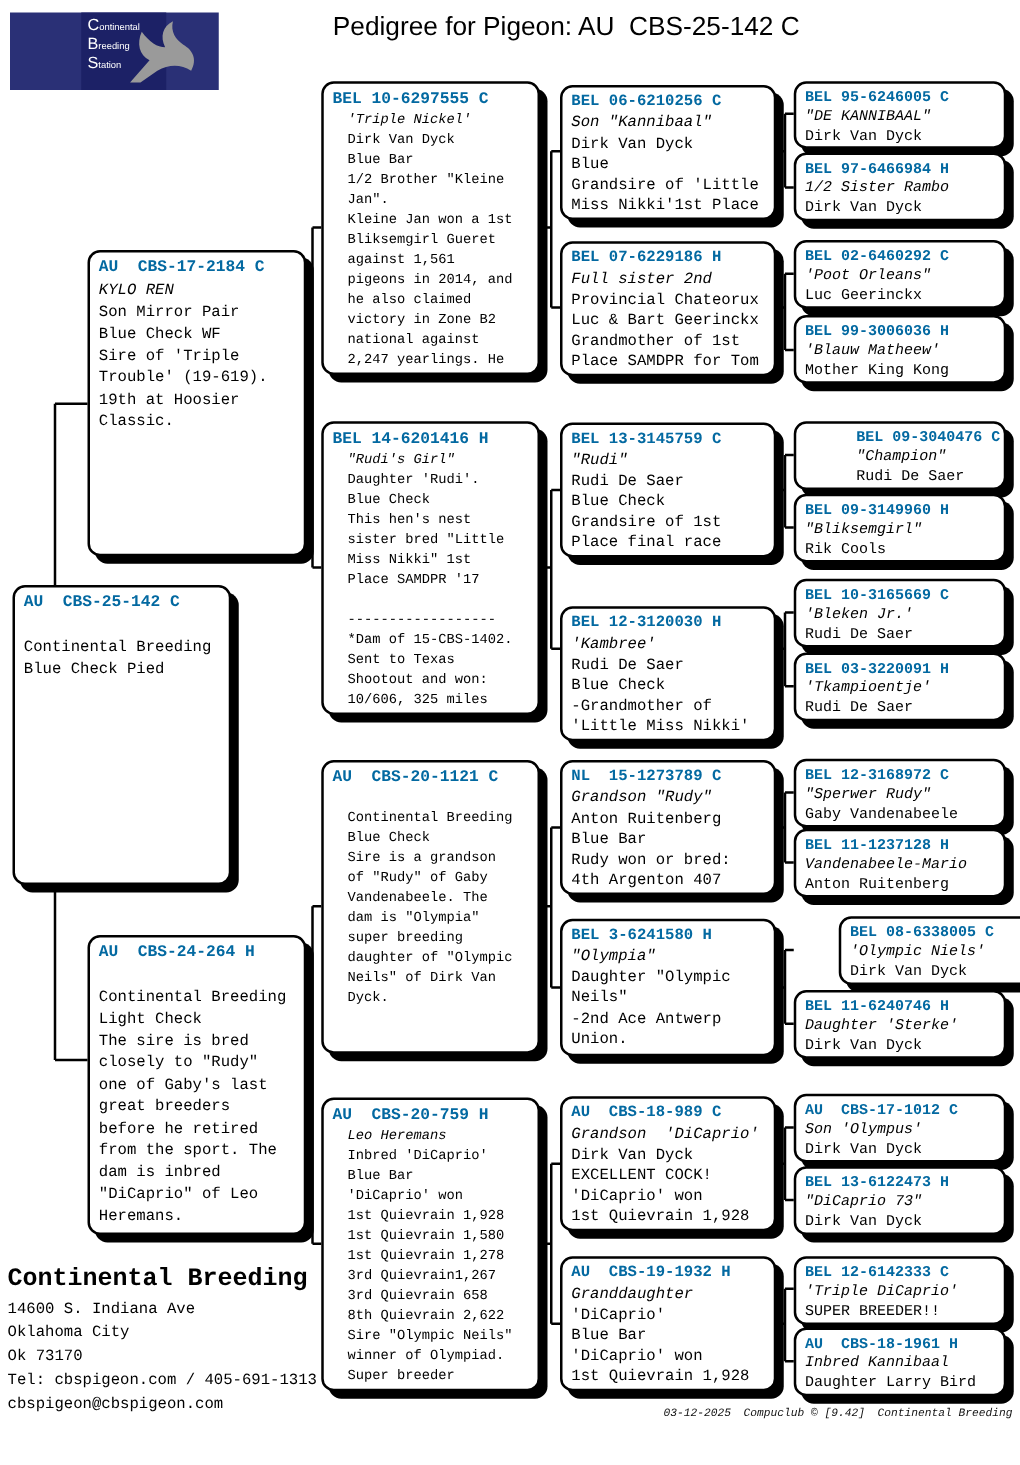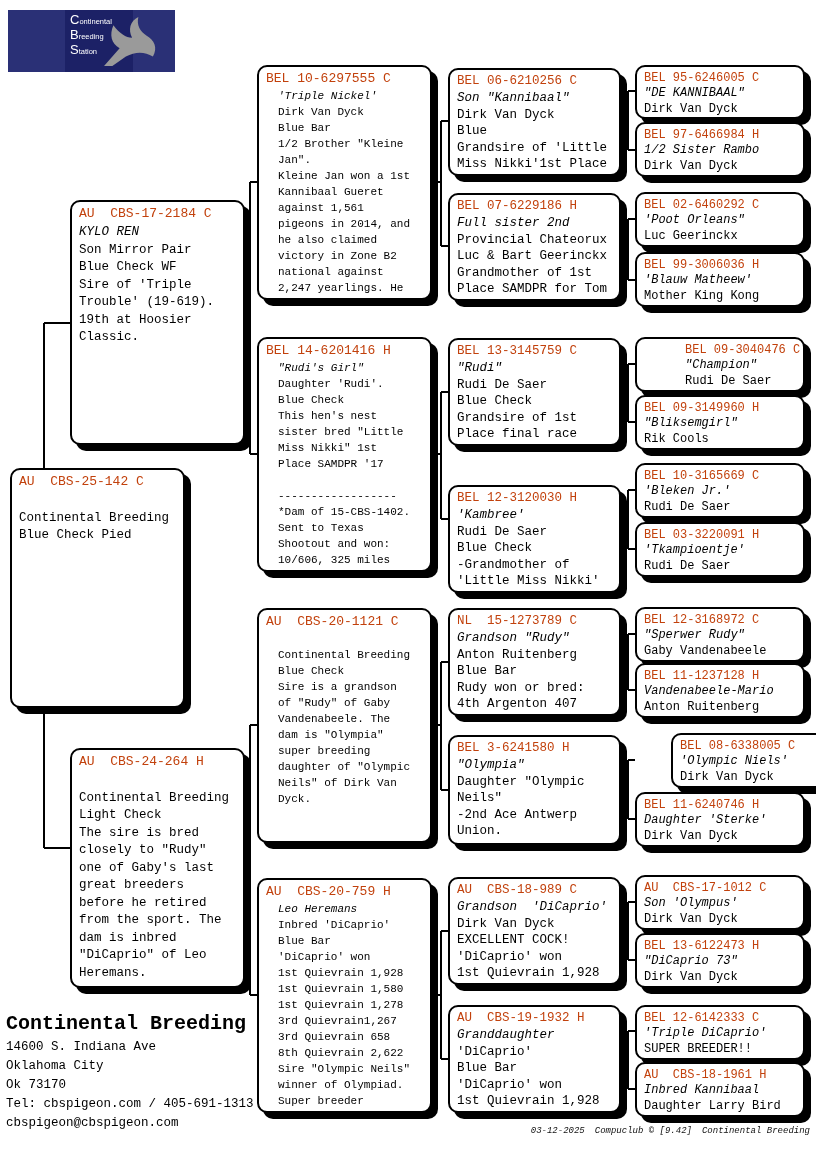--- a/index.html
+++ b/index.html
@@ -18,21 +18,21 @@
         font-family:"Liberation Sans",sans-serif;font-size:21px;color:#000;white-space:pre;}
 
   
   .vline,.hline{position:absolute;background:#000;z-index:1;}
   .vline{width:2px;}
   .hline{height:2px;}
 
   
   .pbox{position:absolute;background:#fff;border:2px solid #000;border-radius:10px;
         box-shadow:6px 6px 0 #000;padding:4px 7px;box-sizing:border-box;overflow:hidden;z-index:2;}
-  .band{color:#c2410c;font-weight:normal;white-space:pre;}
+  .band{color:#0369a1;font-weight:bold;white-space:pre;}
   .ln{white-space:pre;color:#000;}
   .it{font-style:italic;}
   .g0 .band,.g1 .band,.g2 .band{font-size:13px;height:19px;}
   .g0 .ln,.g1 .ln{font-size:12.5px;height:17.5px;}
   .g2 .ln{font-size:11px;height:16px;margin-left:12px;}
   .g3 .band{font-size:12.5px;height:17px;}
   .g3 .ln{font-size:12.5px;height:16.5px;}
   .g4 .band{font-size:12px;height:15px;}
   .g4 .ln{font-size:12px;height:15.5px;}
 
@@ -55,20 +55,21 @@
     <div class="panel">
       <span class="logo-word">Continental</span>
       <span class="logo-word">Breeding</span>
       <span class="logo-word">Station</span>
     </div>
     <svg id="dove" width="66" height="52" viewBox="0 0 60 50">
       <path fill="#9a9a9a" d="M6 48 L21 31 C13 27 11 18 15 9 C21 17 27 21 33 21 C29 13 31 5 39 1 C37 9 41 15 47 19 C54 23 58 30 53 39 C45 34 36 34 27 39 L14 48 Z"></path>
     </svg>
   </div>
 
+  <div id="title">Pedigree for Pigeon: AU  CBS-25-142 C</div>
 
   <div id="connectors">
       <div class="vline" style="left: 43px; top: 323px; height: 525px;"></div>
       <div class="vline" style="left: 249px; top: 182px; height: 272px;"></div>
       <div class="vline" style="left: 249px; top: 725px; height: 270px;"></div>
       <div class="vline" style="left: 440px; top: 121px; height: 125px;"></div>
       <div class="vline" style="left: 440px; top: 392px; height: 127px;"></div>
       <div class="vline" style="left: 440px; top: 662px; height: 128px;"></div>
       <div class="vline" style="left: 440px; top: 931px; height: 128px;"></div>
       <div class="vline" style="left: 627px; top: 91px; height: 59px;"></div>
@@ -157,21 +158,21 @@
         <div class="ln">Heremans.</div>
       </div>
       <div class="pbox g2" style="left: 257px; top: 65px; width: 175px; height: 235px;">
         <div class="band">BEL 10-6297555 C</div>
         <div class="ln it">'Triple Nickel'</div>
         <div class="ln">Dirk Van Dyck</div>
         <div class="ln">Blue Bar</div>
         <div class="ln">1/2 Brother "Kleine</div>
         <div class="ln">Jan".</div>
         <div class="ln">Kleine Jan won a 1st</div>
-        <div class="ln">Kannibaal Gueret</div>
+        <div class="ln">Bliksemgirl Gueret</div>
         <div class="ln">against 1,561</div>
         <div class="ln">pigeons in 2014, and</div>
         <div class="ln">he also claimed</div>
         <div class="ln">victory in Zone B2</div>
         <div class="ln">national against</div>
         <div class="ln">2,247 yearlings. He</div>
       </div>
       <div class="pbox g2" style="left: 257px; top: 337px; width: 175px; height: 235px;">
         <div class="band">BEL 14-6201416 H</div>
         <div class="ln it">"Rudi's Girl"</div>

